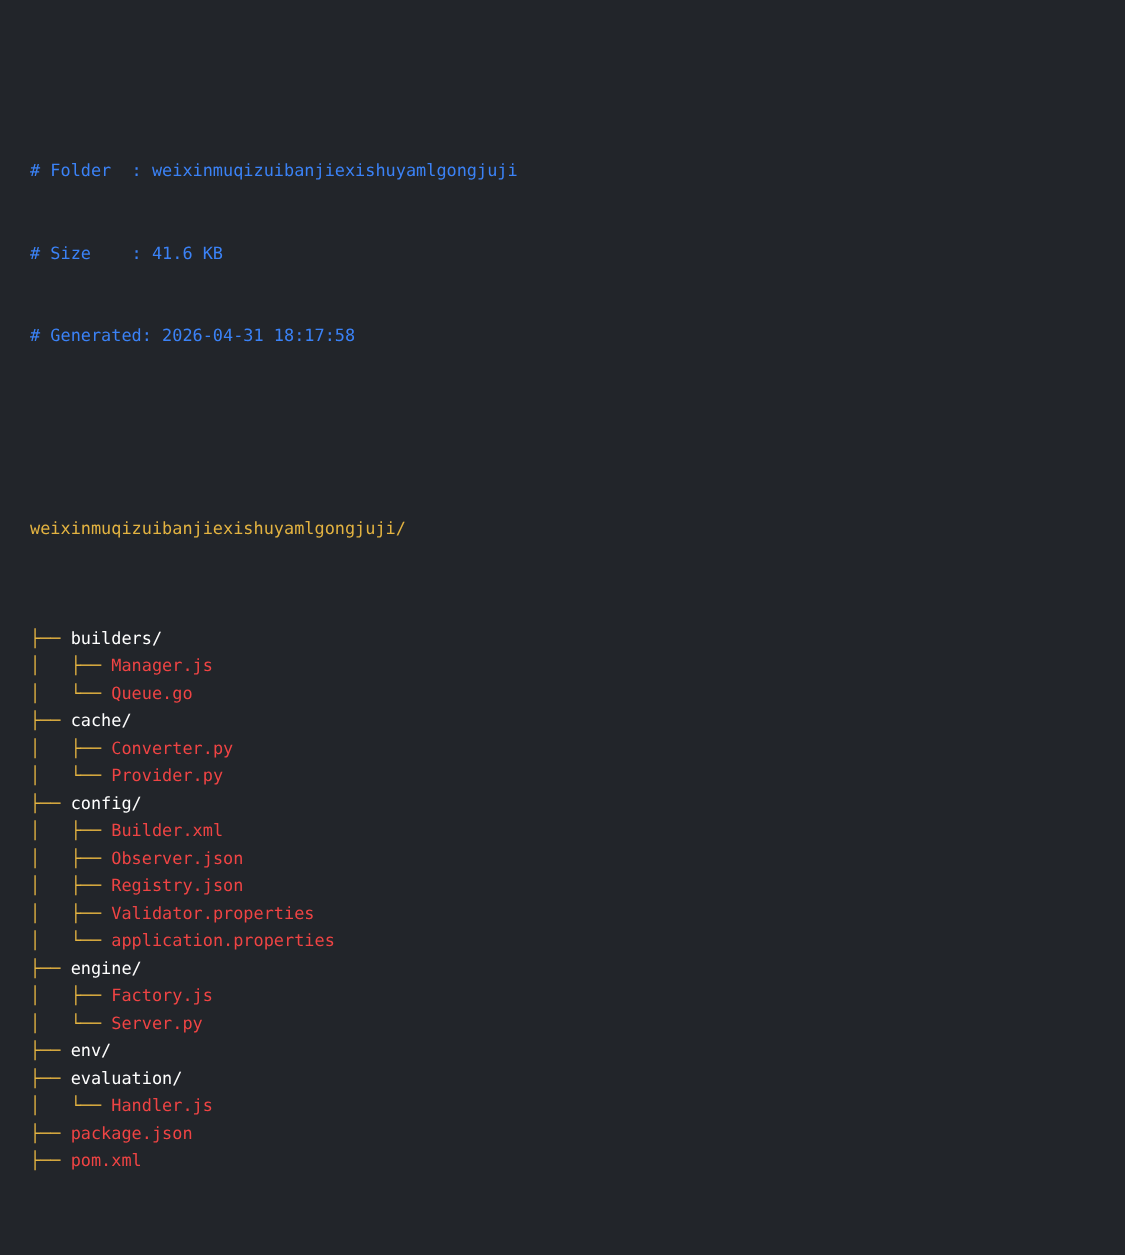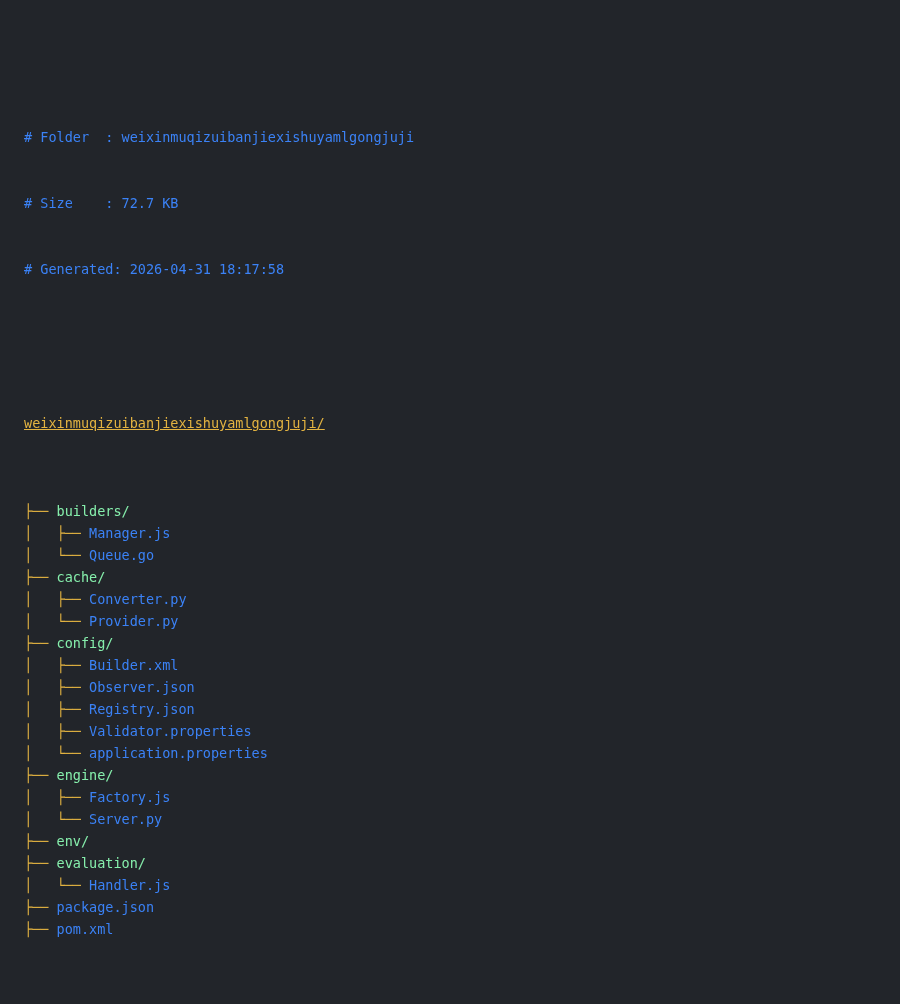--- a/index.html
+++ b/index.html
@@ -23,43 +23,42 @@
   .comment-block {
     margin-bottom: 22px;
   }
   .comment-line {
     color: #3b82f6;
     white-space: pre;
   }
   .root-line {
     color: #e3b341;
     white-space: pre;
-    text-decoration: underline;
   }
   .row {
     white-space: pre;
   }
   .branch {
     color: #e3b341;
   }
   .dir {
-    color: #86efac;
+    color: #ffffff;
   }
   .file {
-    color: #3b82f6;
+    color: #ef4444;
   }
 </style>
 </head>
 <body>
 
 <div id="tree-root">
 
   <div class="comment-block">
     <div class="comment-line"># Folder  : weixinmuqizuibanjiexishuyamlgongjuji</div>
-    <div class="comment-line"># Size    : 72.7 KB</div>
+    <div class="comment-line"># Size    : 41.6 KB</div>
     <div class="comment-line"># Generated: 2026-04-31 18:17:58</div>
   </div>
 
   <div class="root-line">weixinmuqizuibanjiexishuyamlgongjuji/</div>
 
   <div id="tree-rows"><div class="row"><span class="branch">├── </span><span class="dir">builders/</span></div><div class="row"><span class="branch">│   ├── </span><span class="file">Manager.js</span></div><div class="row"><span class="branch">│   └── </span><span class="file">Queue.go</span></div><div class="row"><span class="branch">├── </span><span class="dir">cache/</span></div><div class="row"><span class="branch">│   ├── </span><span class="file">Converter.py</span></div><div class="row"><span class="branch">│   └── </span><span class="file">Provider.py</span></div><div class="row"><span class="branch">├── </span><span class="dir">config/</span></div><div class="row"><span class="branch">│   ├── </span><span class="file">Builder.xml</span></div><div class="row"><span class="branch">│   ├── </span><span class="file">Observer.json</span></div><div class="row"><span class="branch">│   ├── </span><span class="file">Registry.json</span></div><div class="row"><span class="branch">│   ├── </span><span class="file">Validator.properties</span></div><div class="row"><span class="branch">│   └── </span><span class="file">application.properties</span></div><div class="row"><span class="branch">├── </span><span class="dir">engine/</span></div><div class="row"><span class="branch">│   ├── </span><span class="file">Factory.js</span></div><div class="row"><span class="branch">│   └── </span><span class="file">Server.py</span></div><div class="row"><span class="branch">├── </span><span class="dir">env/</span></div><div class="row"><span class="branch">├── </span><span class="dir">evaluation/</span></div><div class="row"><span class="branch">│   └── </span><span class="file">Handler.js</span></div><div class="row"><span class="branch">├── </span><span class="file">package.json</span></div><div class="row"><span class="branch">├── </span><span class="file">pom.xml</span></div></div>
 
 </div>
 
 </body></html>

